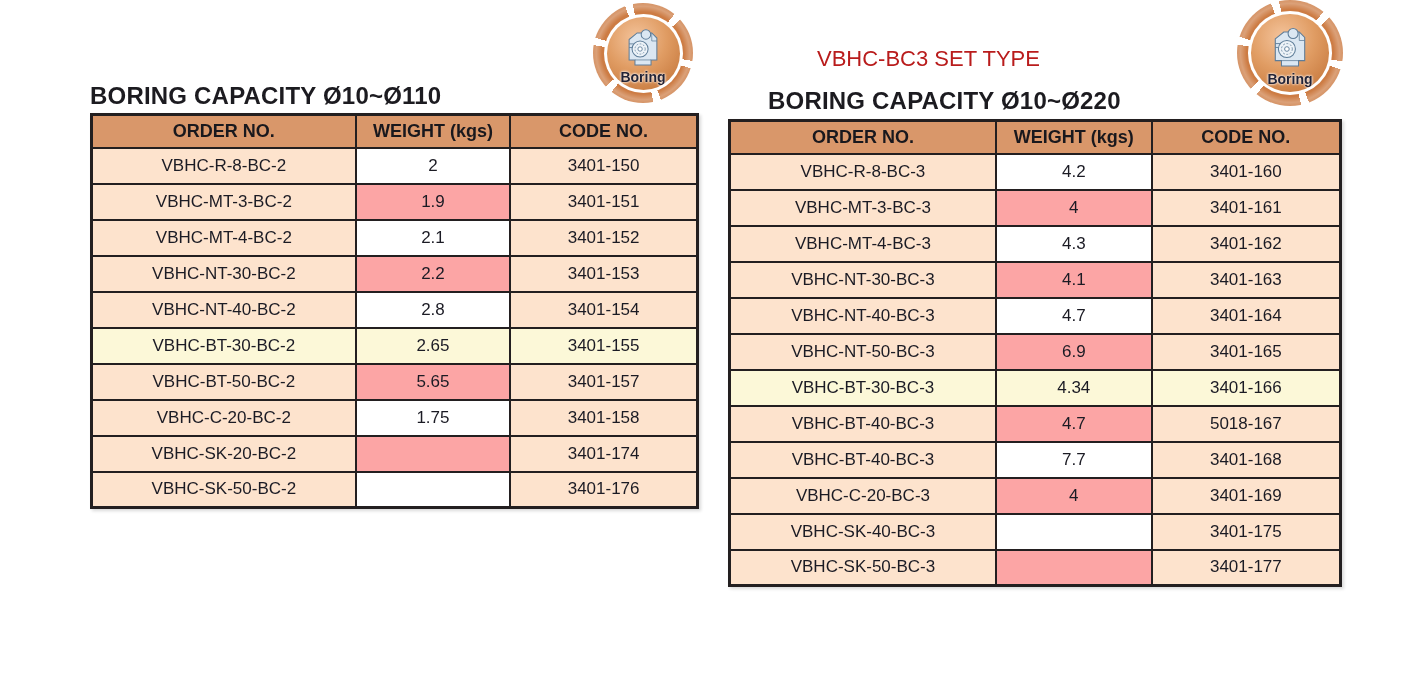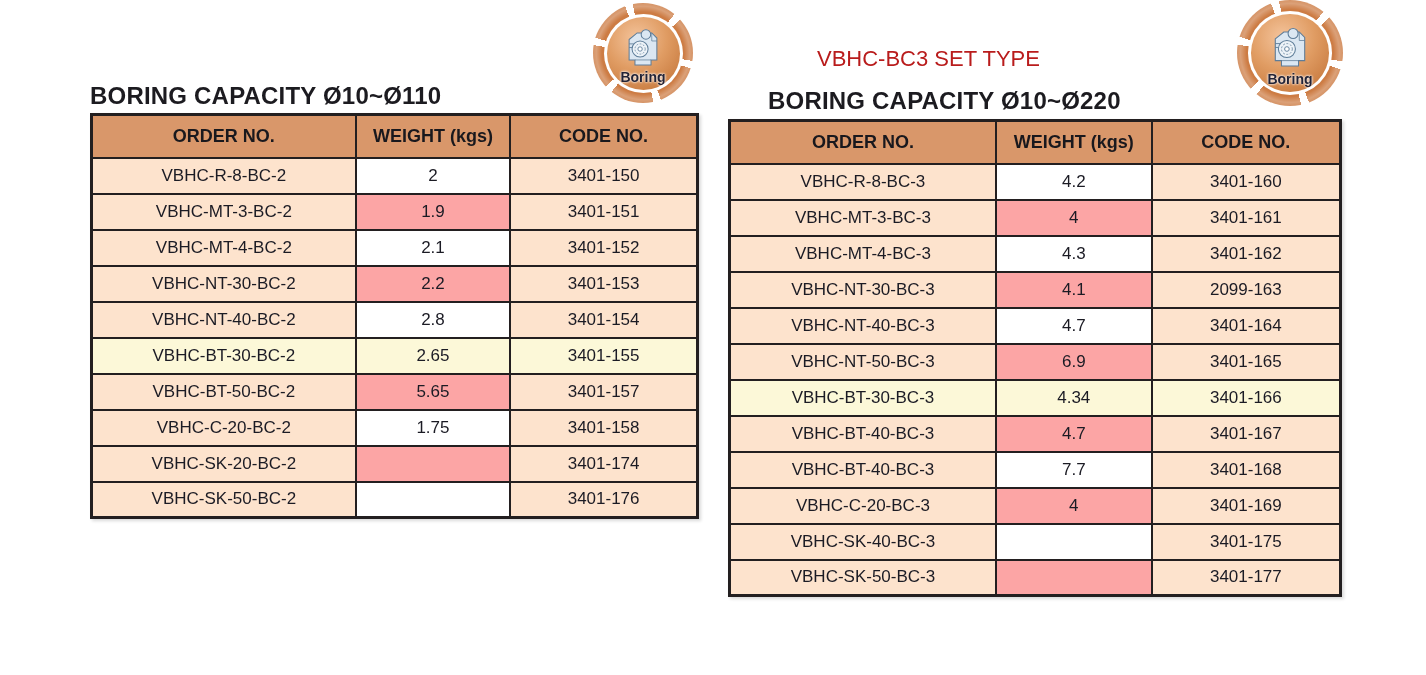--- a/index.html
+++ b/index.html
@@ -31,21 +31,21 @@
     width:100%; border-collapse:collapse; table-layout:fixed;
     border:3px solid #231f20;
     box-shadow:2px 2px 3px rgba(0,0,0,0.15);
   }
   col.c-order  { width:43.6%; }
   col.c-weight { width:25.5%; }
   col.c-code   { width:30.9%; }
   th {
     background:#d9976a; border:2px solid #231f20;
     font-size:18px; font-weight:700; color:#19181d;
-    height:43px; text-align:center; padding:0 2px;
+    height:33px; text-align:center; padding:0 2px;
   }
   td {
     border:2px solid #231f20; height:36px;
     font-size:17px; color:#1b1b24; text-align:center;
     padding:0 4px; overflow:hidden; white-space:nowrap;
   }
   td.order { background:#fde3cd; font-weight:400; }
   td.code  { background:#fde3cd; }
   td.weight.bg-white { background:#ffffff; }
   td.weight.bg-beige { background:#fca5a5; }
@@ -217,41 +217,41 @@
             <td class="code">3401-161</td>
           </tr>
           <tr>
             <td class="order">VBHC-MT-4-BC-3</td>
             <td class="weight bg-white">4.3</td>
             <td class="code">3401-162</td>
           </tr>
           <tr>
             <td class="order">VBHC-NT-30-BC-3</td>
             <td class="weight bg-beige">4.1</td>
-            <td class="code">2099-163</td>
+            <td class="code">3401-163</td>
           </tr>
           <tr>
             <td class="order">VBHC-NT-40-BC-3</td>
             <td class="weight bg-white">4.7</td>
             <td class="code">3401-164</td>
           </tr>
           <tr>
             <td class="order">VBHC-NT-50-BC-3</td>
             <td class="weight bg-beige">6.9</td>
             <td class="code">3401-165</td>
           </tr>
           <tr class="hl">
             <td class="order">VBHC-BT-30-BC-3</td>
             <td class="weight bg-yellow">4.34</td>
             <td class="code">3401-166</td>
           </tr>
           <tr>
             <td class="order">VBHC-BT-40-BC-3</td>
             <td class="weight bg-beige">4.7</td>
-            <td class="code">3401-167</td>
+            <td class="code">5018-167</td>
           </tr>
           <tr>
             <td class="order">VBHC-BT-40-BC-3</td>
             <td class="weight bg-white">7.7</td>
             <td class="code">3401-168</td>
           </tr>
           <tr>
             <td class="order">VBHC-C-20-BC-3</td>
             <td class="weight bg-beige">4</td>
             <td class="code">3401-169</td>

